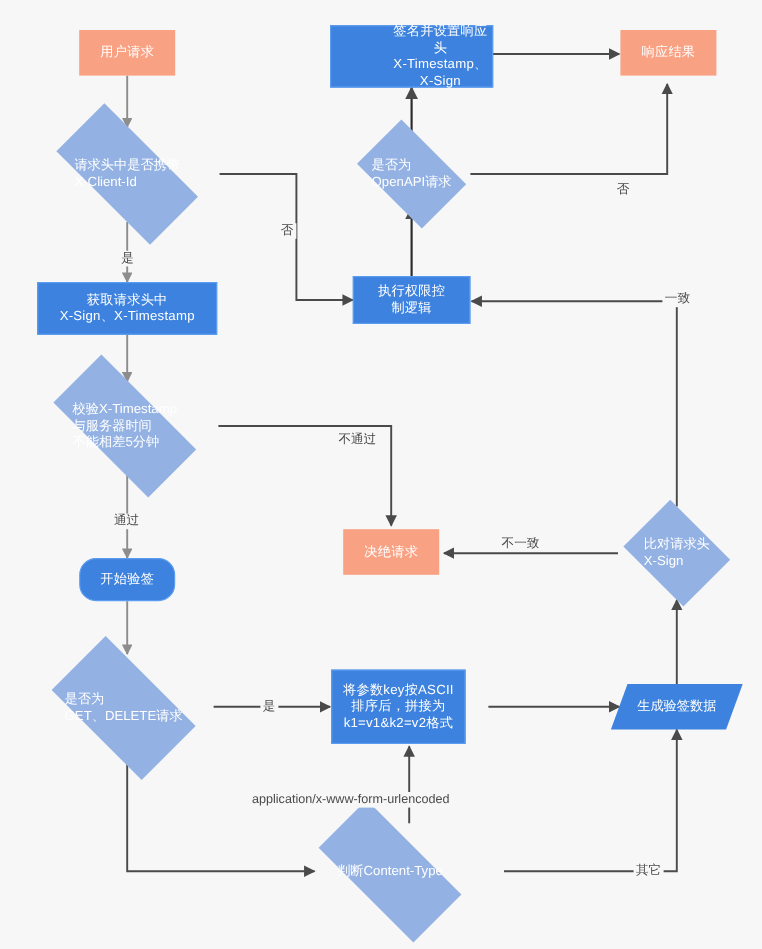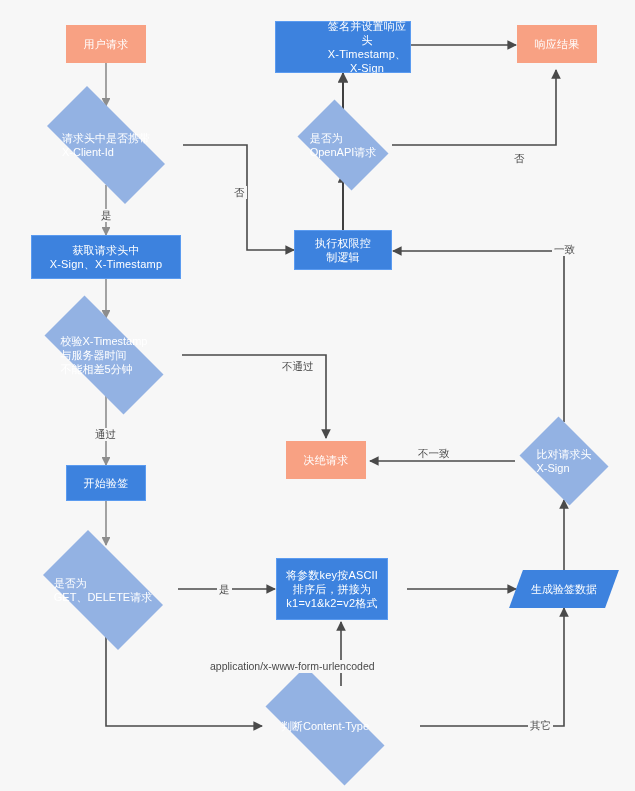--- a/index.html
+++ b/index.html
@@ -169,21 +169,21 @@
   <div class="node proc" style="left:31px; top:235px; width:150px; height:44px;">获取请求头中
 X-Sign、X-Timestamp</div>
 
   <div class="decision-wrap" style="left:25px; top:315px; width:158px; height:80px;">
     <div class="decision-shape"></div>
     <div class="decision-text">校验X-Timestamp
 与服务器时间
 不能相差5分钟</div>
   </div>
 
-  <div class="node proc" style="left:66px; top:465px; width:80px; height:36px;">开始验签</div>
+  <div class="node proc" style="left:66px; top:465px; width:80px; height:36px;border-radius:14px;">开始验签</div>
 
   <div class="decision-wrap" style="left:28px; top:545px; width:150px; height:90px;">
     <div class="decision-shape"></div>
     <div class="decision-text">是否为
 GET、DELETE请求</div>
   </div>
 
   <div class="node proc" style="left:276px; top:558px; width:112px; height:62px;">将参数key按ASCII
 排序后，拼接为
 k1=v1&amp;k2=v2格式</div>

